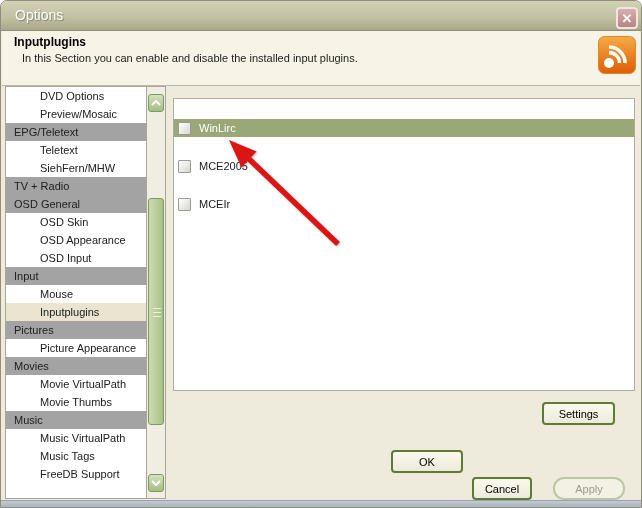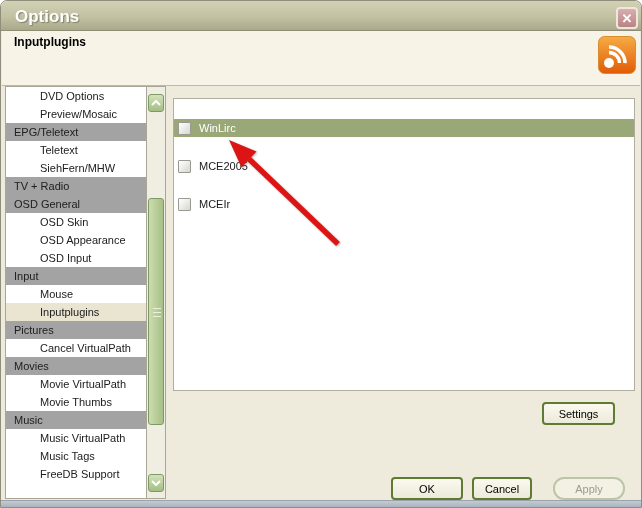--- a/index.html
+++ b/index.html
@@ -17,21 +17,21 @@
 
   
   .titlebar {
     position:absolute; left:0; top:0; width:640px; height:30px;
     background:linear-gradient(#d2d1b4, #c2c1a2 55%, #a9a88a);
     border-bottom:1px solid #8f8e74;
     border-radius:6px 6px 0 0;
   }
   .titlebar-text {
     position:absolute; left:14px; top:6px;
-    font-size:17px; font-weight:bold; color:#ffffff;
+    font-size:14px; font-weight:normal; color:#ffffff;
     text-shadow:1px 1px 1px #84836b;
   }
   .close-btn {
     position:absolute; left:615px; top:6px; width:22px; height:22px;
     background:linear-gradient(#d9aeae, #b98383);
     border:2px solid #efe6e2; border-radius:4px;
     color:#ffffff; font-size:13px; font-weight:bold;
     display:flex; align-items:center; justify-content:center;
     line-height:1; cursor:default;
   }
@@ -99,21 +99,21 @@
     border:2px solid #5f7a33; border-radius:4px;
     font-family:"Liberation Sans", sans-serif;
     font-size:11px; color:#000; text-align:center; cursor:default;
   }
   .btn:disabled, .btn.disabled {
     border-color:#bcc6a6; color:#9b9b8c;
     background:#f3f1e3;
     border-radius:11px;
   }
   .btn-settings { left:541px; top:401px; width:73px; }
-  .btn-ok       { left:390px; top:476px; width:72px; }
+  .btn-ok       { left:390px; top:449px; width:72px; }
   .btn-cancel   { left:471px; top:476px; width:60px; }
   .btn-apply    { left:552px; top:476px; width:72px; }
 
   
   .bottom-strip {
     position:absolute; left:0; bottom:0; width:640px; height:7px;
     background:linear-gradient(#c3cad2, #aab3bd);
     border-top:1px solid #9aa3ad;
   }
 
@@ -125,20 +125,21 @@
 
 <div class="window">
 
   <div class="titlebar">
     <span class="titlebar-text">Options</span>
     <div class="close-btn">✕</div>
   </div>
 
   <div class="header">
     <div class="header-title">Inputplugins</div>
+    <div class="header-desc">In this Section you can enable and disable the installed input plugins.</div>
     <div class="app-icon">
       <svg width="38" height="38" viewBox="0 0 38 38">
         <defs>
           <linearGradient id="og" x1="0" y1="0" x2="0" y2="1">
             <stop offset="0" stop-color="#f6ab45"></stop>
             <stop offset="1" stop-color="#e15c07"></stop>
           </linearGradient>
         </defs>
         <rect x="0.5" y="0.5" width="37" height="37" rx="6" fill="url(#og)" stroke="#d0firm8a28" stroke-width="0"></rect>
         <rect x="0.5" y="0.5" width="37" height="37" rx="6" fill="none" stroke="#d78d2e"></rect>
@@ -157,21 +158,21 @@
       <div class="side-item sub">SiehFern/MHW</div>
       <div class="side-item cat">TV + Radio</div>
       <div class="side-item cat">OSD General</div>
       <div class="side-item sub">OSD Skin</div>
       <div class="side-item sub">OSD Appearance</div>
       <div class="side-item sub">OSD Input</div>
       <div class="side-item cat">Input</div>
       <div class="side-item sub">Mouse</div>
       <div class="side-item sub sel">Inputplugins</div>
       <div class="side-item cat">Pictures</div>
-      <div class="side-item sub">Cancel VirtualPath</div>
+      <div class="side-item sub">Picture Appearance</div>
       <div class="side-item cat">Movies</div>
       <div class="side-item sub">Movie VirtualPath</div>
       <div class="side-item sub">Movie Thumbs</div>
       <div class="side-item cat">Music</div>
       <div class="side-item sub">Music VirtualPath</div>
       <div class="side-item sub">Music Tags</div>
       <div class="side-item sub">FreeDB Support</div>
     </div>
 
   <div class="scrollbar">

